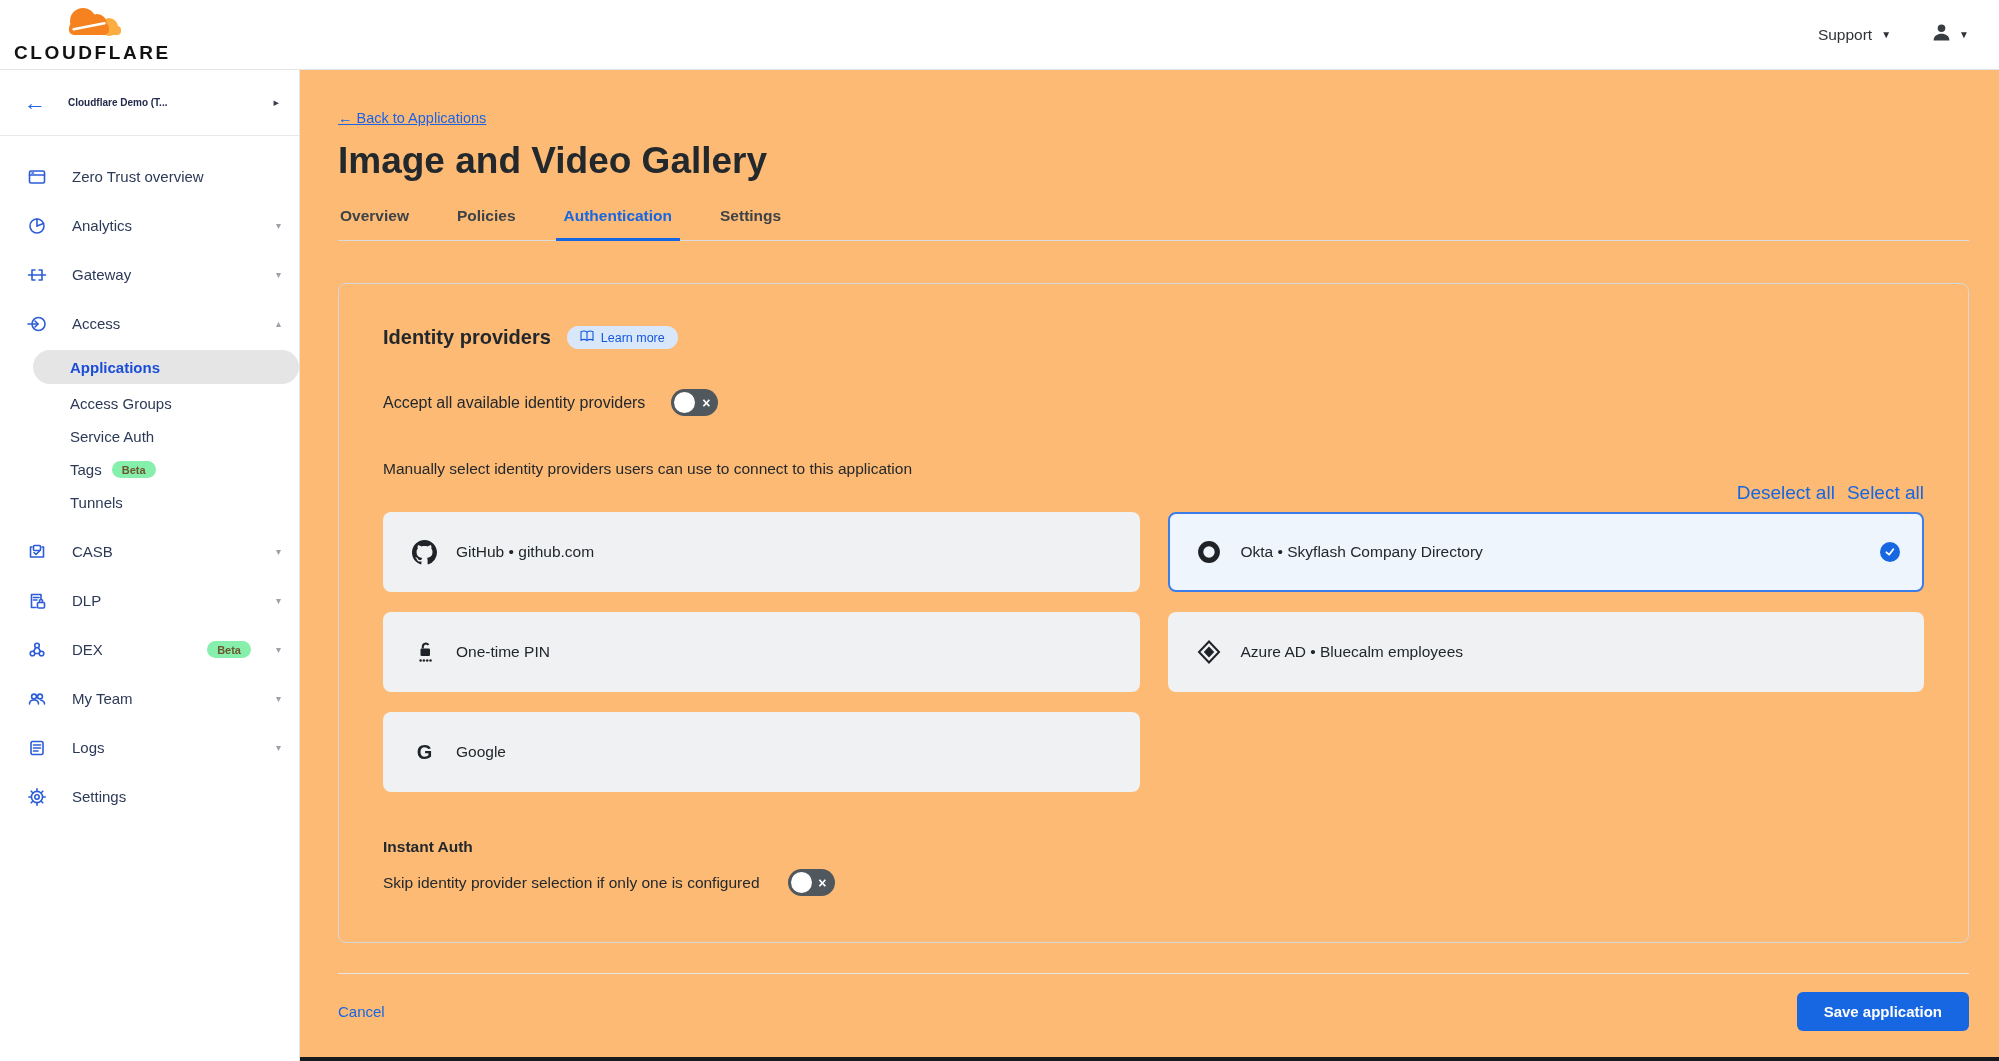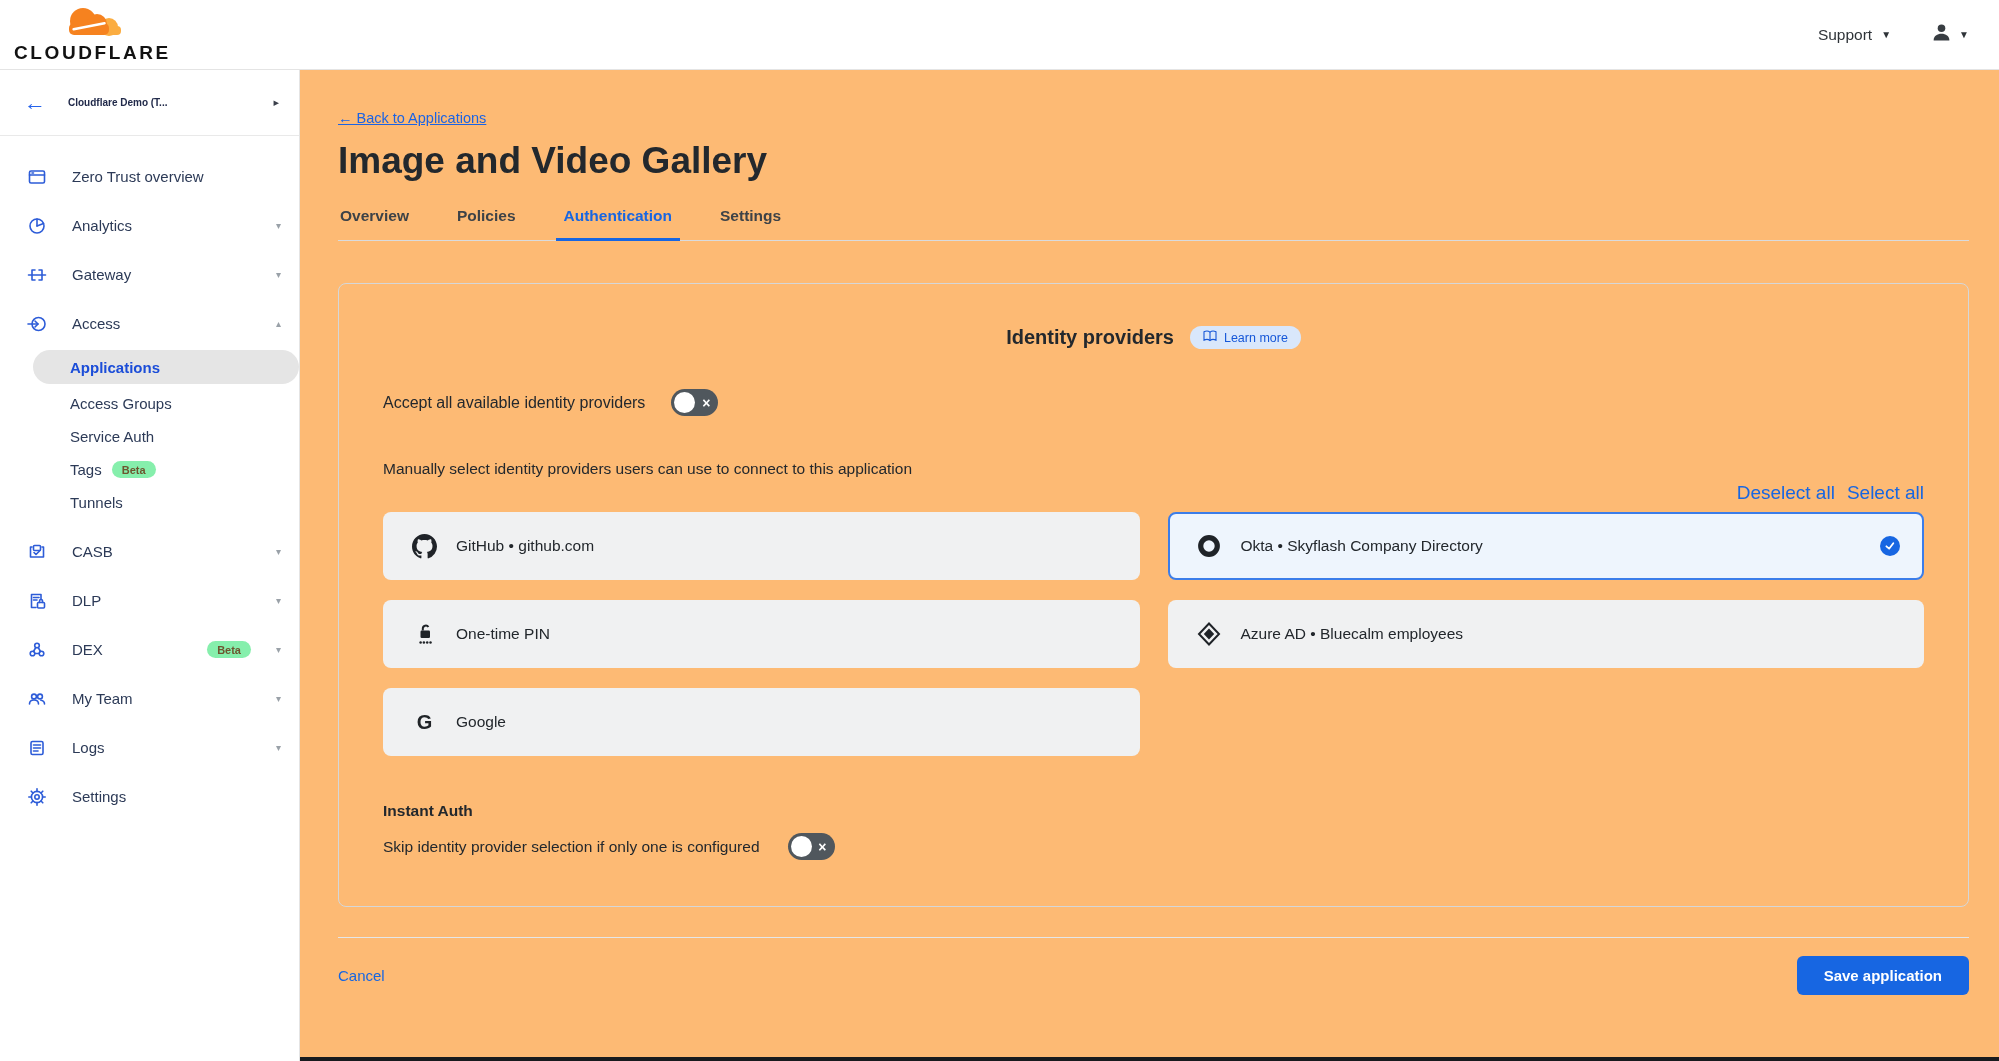--- a/index.html
+++ b/index.html
@@ -48,38 +48,38 @@
   .page-title { margin-top:13px; font-size:37px; font-weight:700; color:#23282d; }
   .tabs { display:flex; gap:44px; margin-top:25px; border-bottom:1px solid #d9dbdd; }
   .tab { position:relative; padding:0 2px 15px; font-size:15.5px; font-weight:600;
     color:#3d4247; cursor:pointer; }
   .tab.active { color:#1766e2; }
   .tab.active::after { content:""; position:absolute; left:-6px; right:-6px; bottom:-1px;
     height:3px; background:#1766e2; }
 
   .card { margin-top:42px; border:1px solid #d5d7d9; border-radius:8px;
     padding:42px 44px 46px; }
-  .card-head { display:flex; align-items:center; gap:16px;justify-content:center; }
+  .card-head { display:flex; align-items:center; gap:16px; }
   .card-title { font-size:20px; font-weight:700; color:#23282d; }
   .learn-badge { display:inline-flex; align-items:center; gap:7px; background:#d9e7fb;
     color:#1657d8; font-size:12.5px; padding:4px 13px; border-radius:12px; cursor:pointer; }
   .toggle-row { display:flex; align-items:center; gap:26px; }
   .mt-accept { margin-top:40px; }
   .row-label { font-size:16px; color:#23282d; }
   .toggle { position:relative; width:47px; height:27px; border-radius:14px; background:#50575d;
     flex:none; cursor:pointer; }
   .toggle .knob { position:absolute; left:3px; top:3px; width:21px; height:21px;
     border-radius:50%; background:#fff; }
   .toggle .x { position:absolute; right:8px; top:50%; transform:translateY(-52%);
     color:#fff; font-size:14px; font-weight:700; line-height:1; }
   .manual-text { margin-top:44px; font-size:15.5px; color:#23282d; }
   .select-links { display:flex; justify-content:flex-end; gap:12px; margin-top:4px; font-size:19px; }
   .select-links span { color:#1766e2; cursor:pointer; }
   .providers { display:grid; grid-template-columns:1fr 1fr; column-gap:28px; row-gap:20px; margin-top:8px; }
-  .tile { height:68px; background:#f0f1f2; border:2px solid transparent; border-radius:8px;
+  .tile { height:80px; background:#f0f1f2; border:2px solid transparent; border-radius:8px;
     display:flex; align-items:center; gap:18px; padding:0 22px 0 26px; cursor:pointer; }
   .tile.selected { background:#eef5fd; border-color:#3b7de9; }
   .tile-icon { width:27px; flex:none; display:flex; align-items:center; justify-content:center; }
   .t-label { flex:1; font-size:15.5px; color:#22272c; }
   .g-letter { font-size:20px; font-weight:700; color:#202428; }
   .check-circle { width:20px; height:20px; border-radius:50%; background:#1766e2; flex:none;
     display:flex; align-items:center; justify-content:center; }
   .instant { margin-top:46px; }
   .instant-h { font-size:15.5px; font-weight:700; color:#23282d; }
   .instant-row { margin-top:13px; display:flex; align-items:center; gap:28px; }

